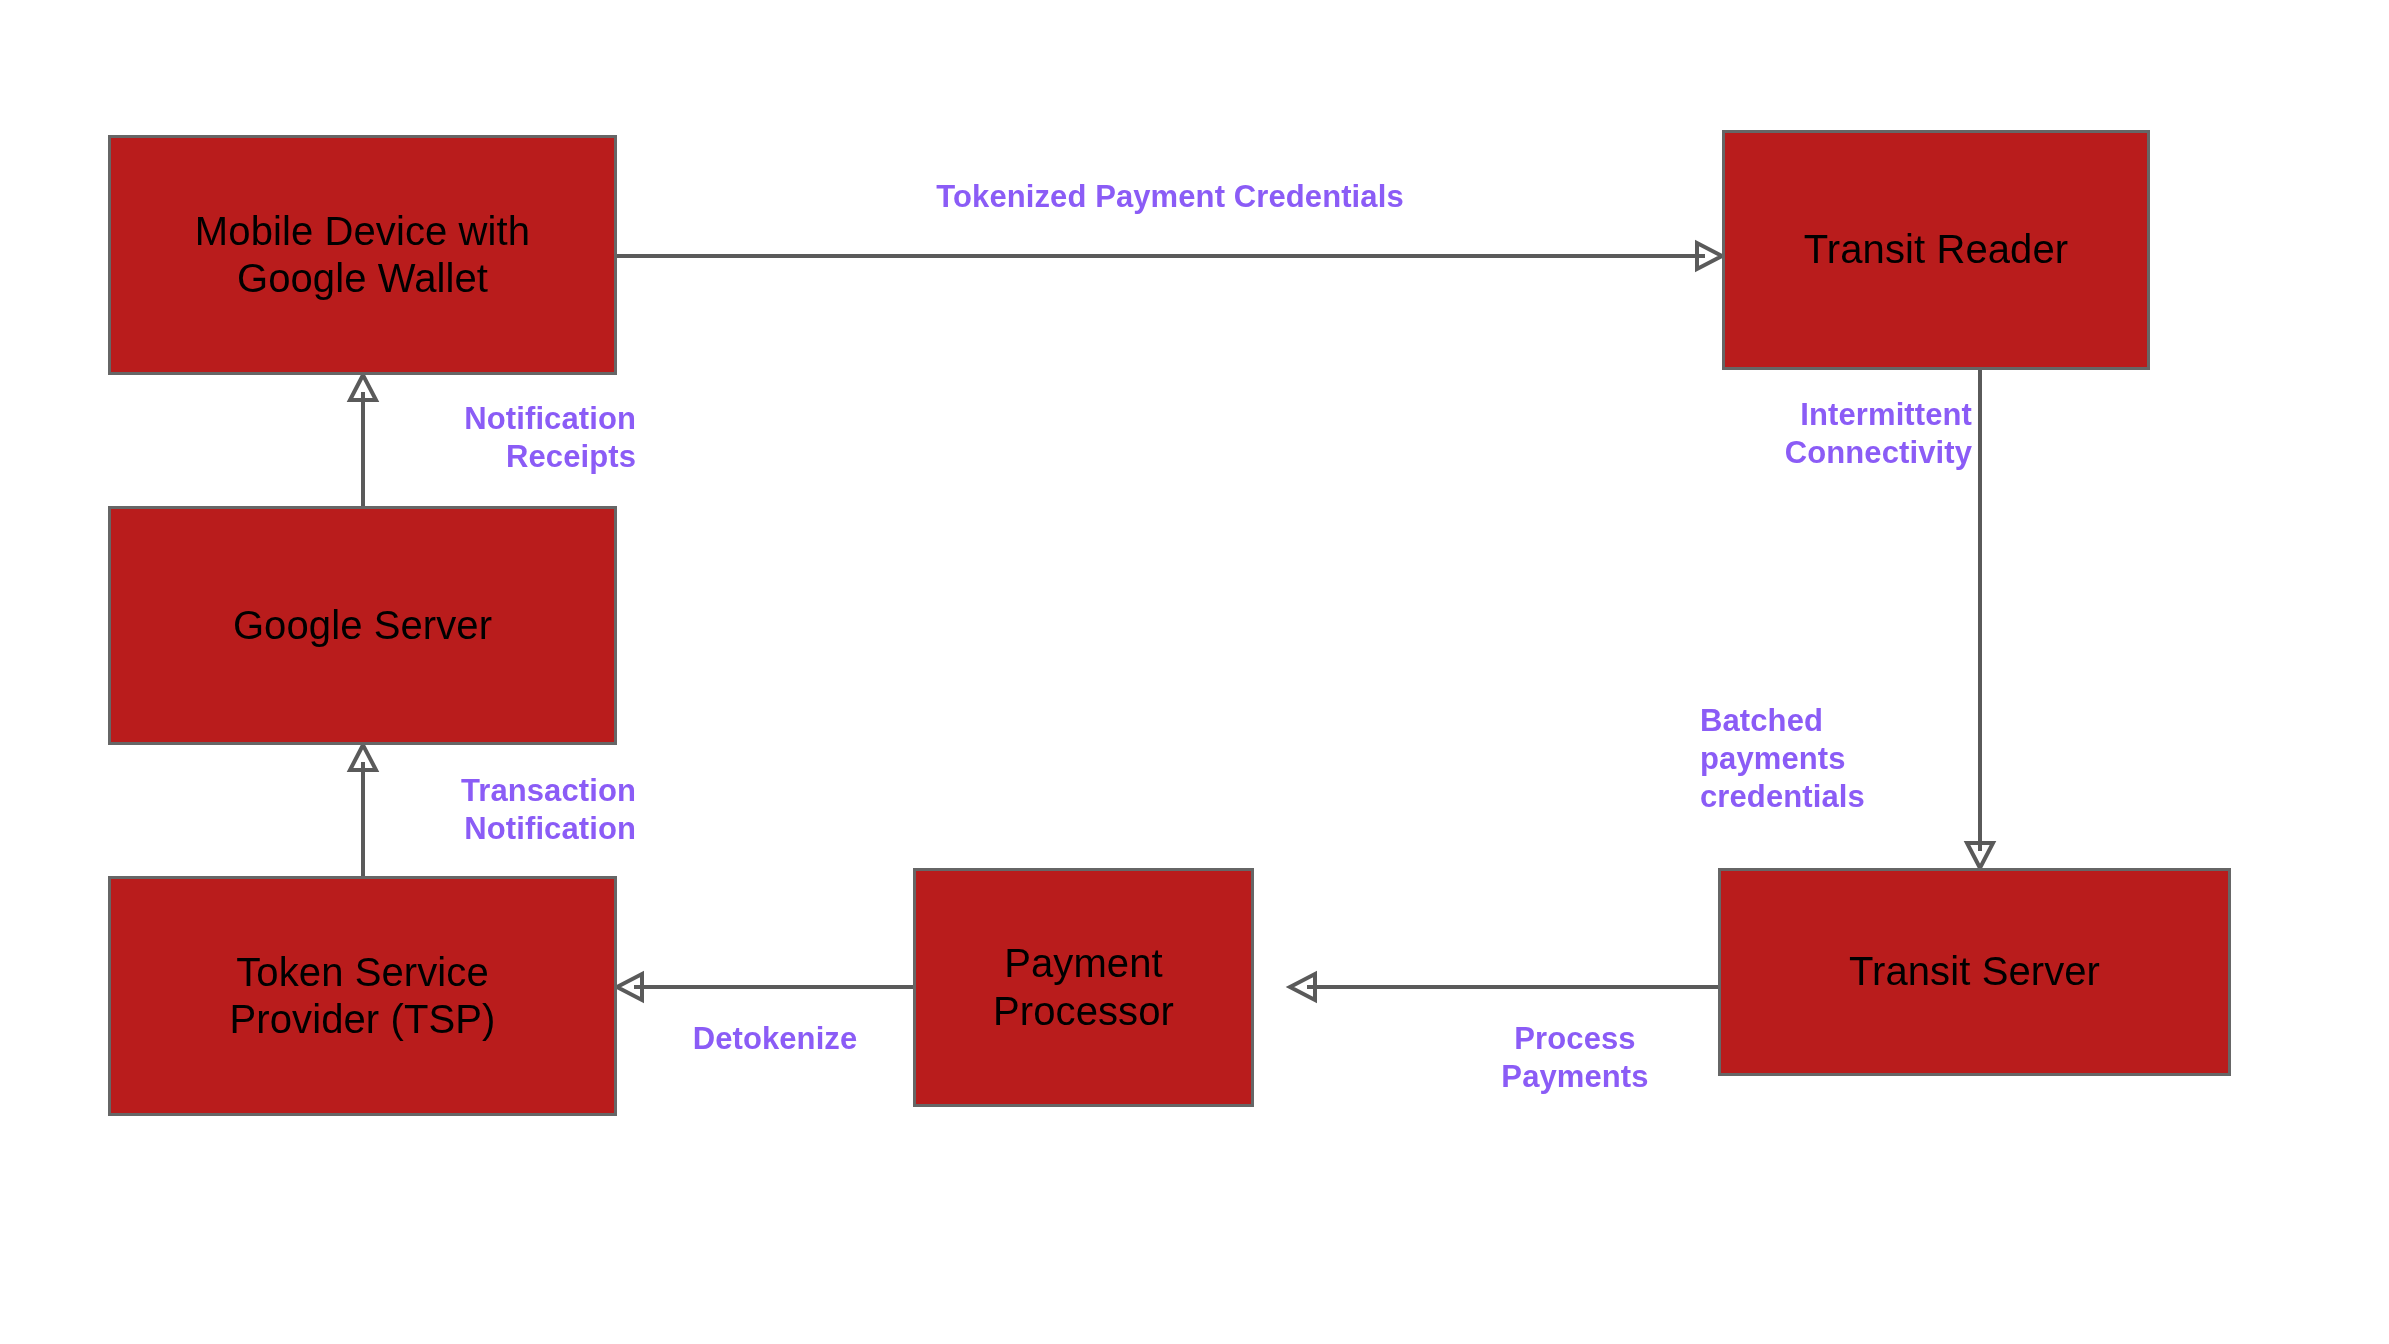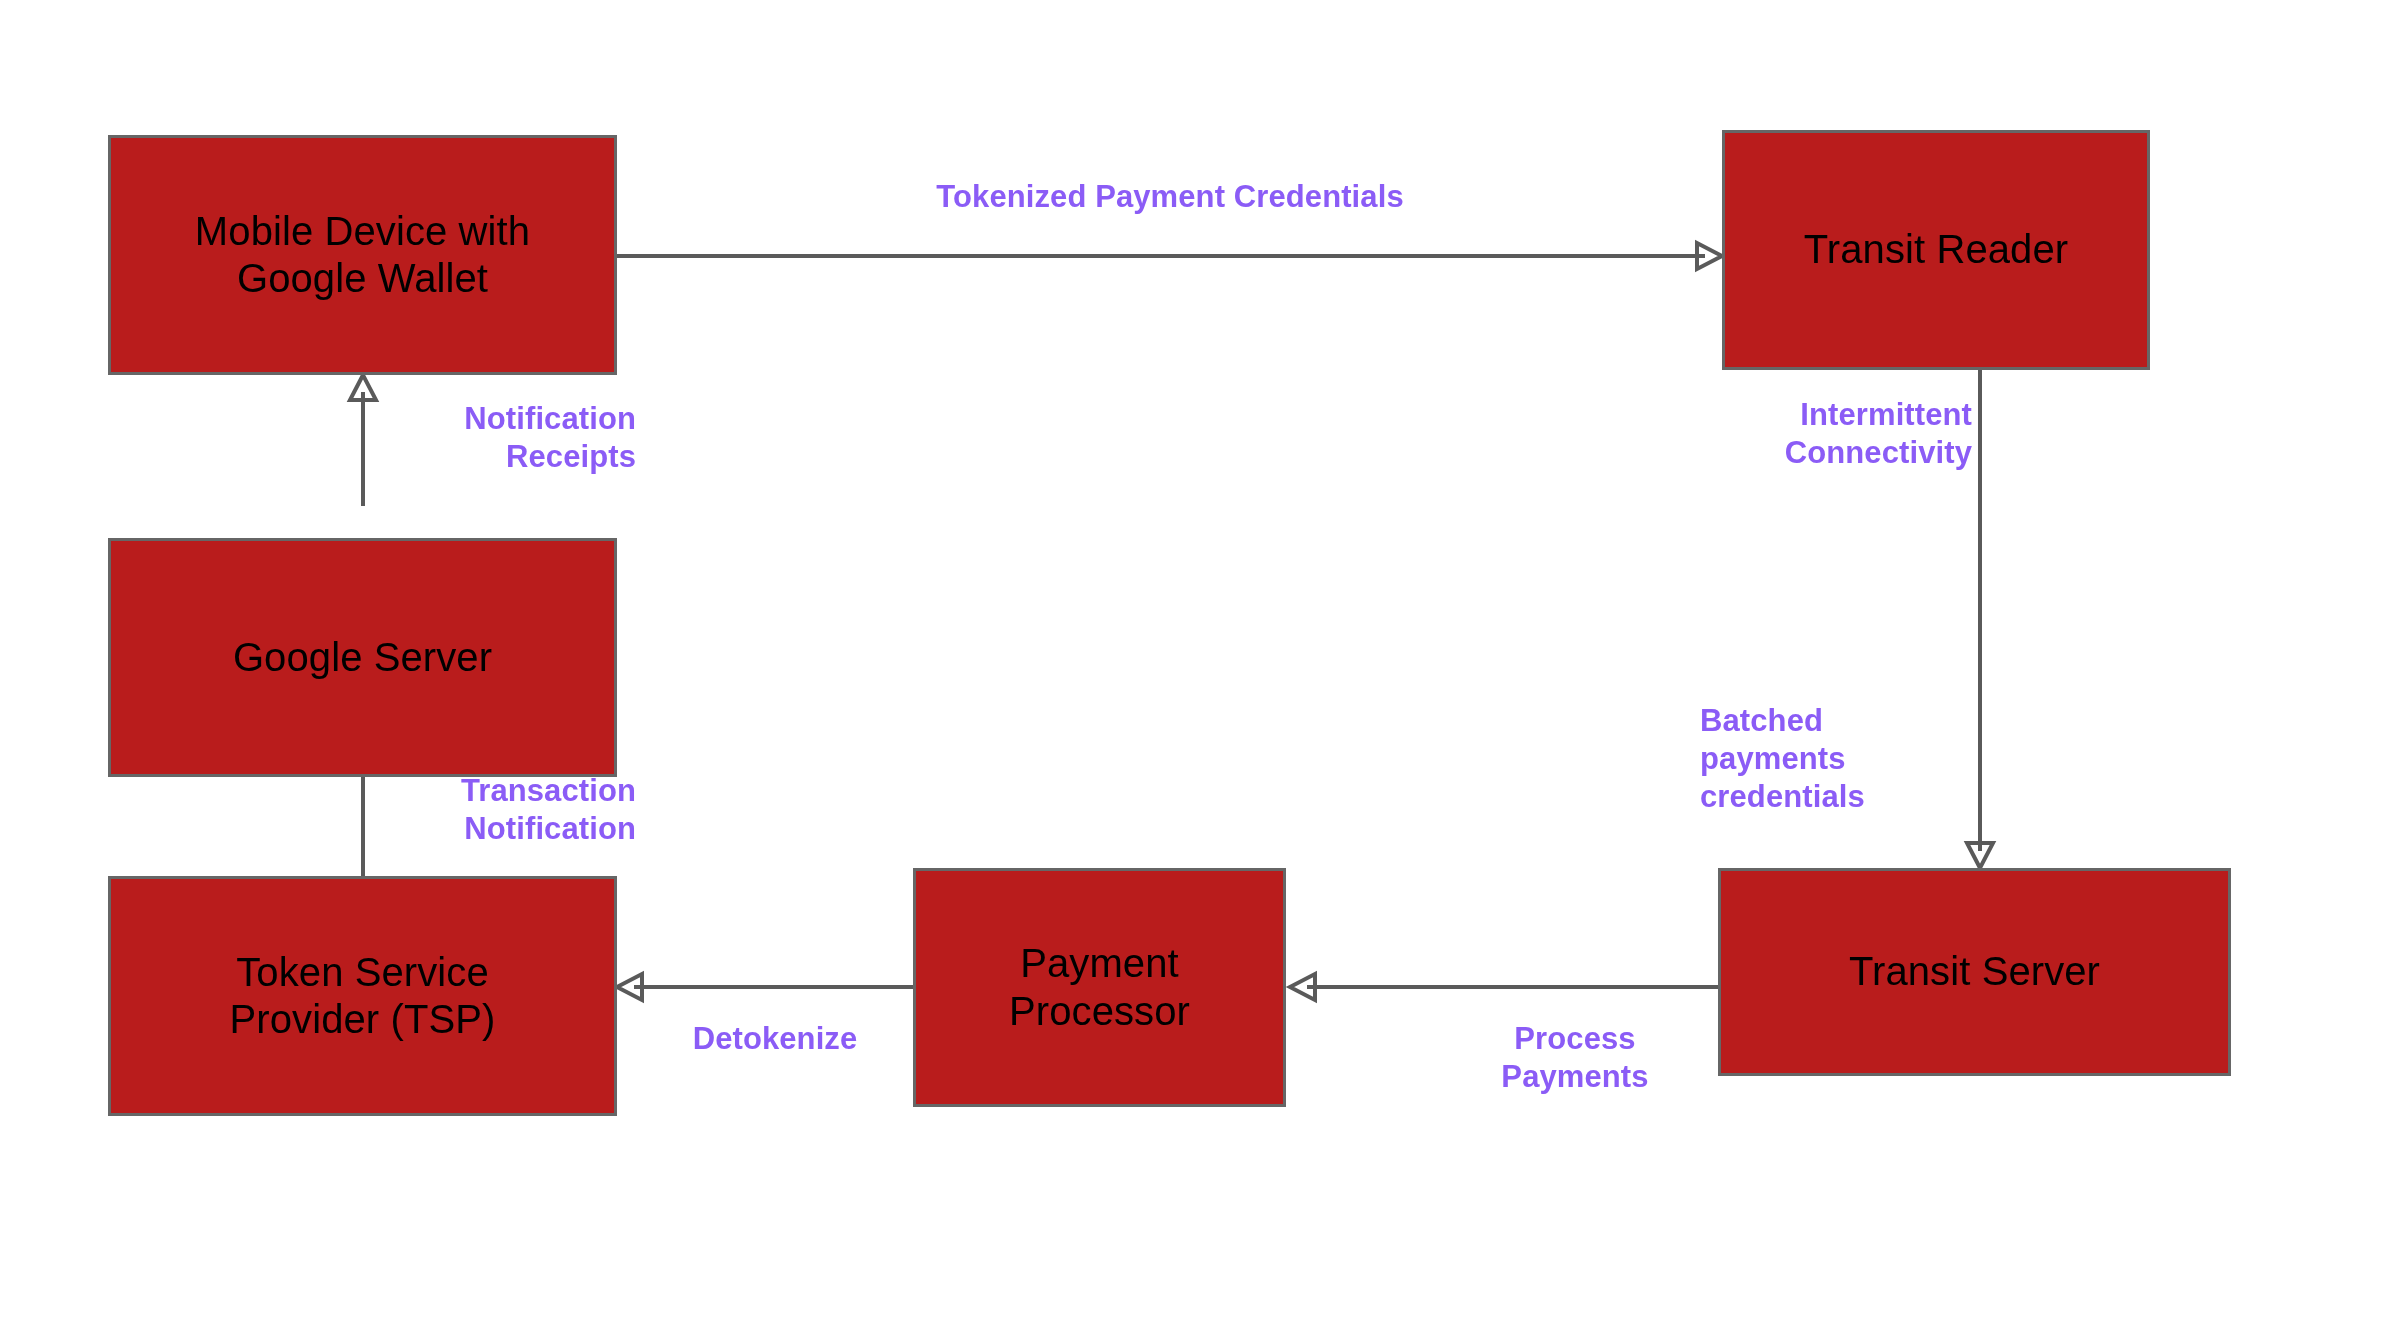--- a/index.html
+++ b/index.html
@@ -105,30 +105,30 @@
       <line x1="363" y1="506" x2="363" y2="392"></line>
       <path class="arrowfill" d="M 363 375 L 350 400 L 376 400 Z"></path>
     </g>
   </svg>
 
   <div class="node" style="left:108px; top:135px; width:509px; height:240px;">
     <span class="node-label">Mobile Device with
 Google Wallet</span>
   </div>
 
-  <div class="node" style="left:108px; top:506px; width:509px; height:239px;margin-top:32px;">
+  <div class="node" style="left:108px; top:506px; width:509px; height:239px;">
     <span class="node-label">Google Server</span>
   </div>
 
   <div class="node" style="left:108px; top:876px; width:509px; height:240px;">
     <span class="node-label">Token Service
 Provider (TSP)</span>
   </div>
 
-  <div class="node" style="left:913px; top:868px; width:373px; height:239px;">
+  <div class="node" style="left:913px; top:868px; width:341px; height:239px;">
     <span class="node-label">Payment Processor</span>
   </div>
 
   <div class="node" style="left:1722px; top:130px; width:428px; height:240px;">
     <span class="node-label">Transit Reader</span>
   </div>
 
   <div class="node" style="left:1718px; top:868px; width:513px; height:208px;">
     <span class="node-label">Transit Server</span>
   </div>

